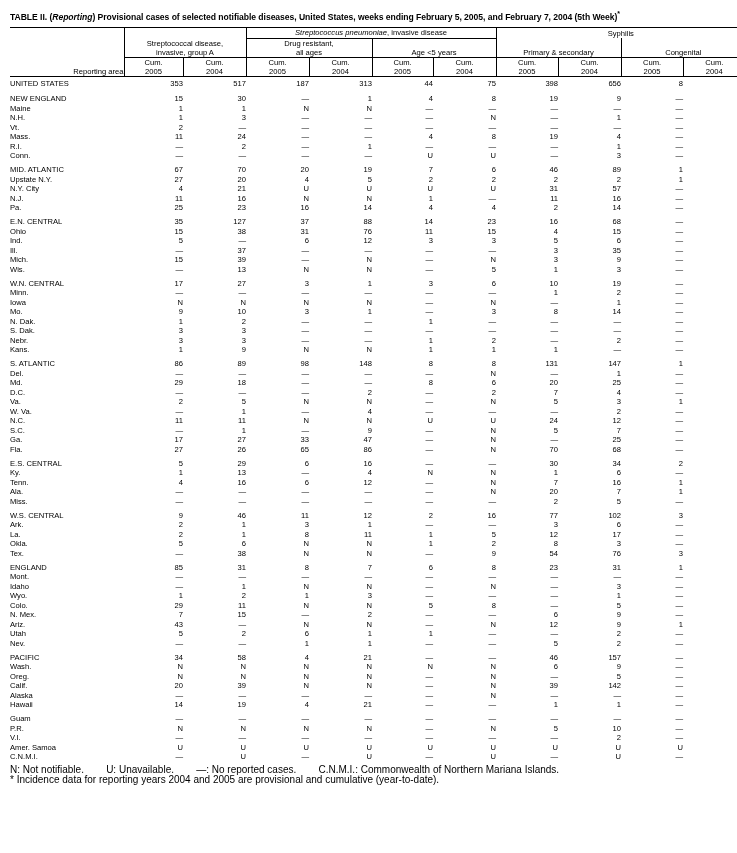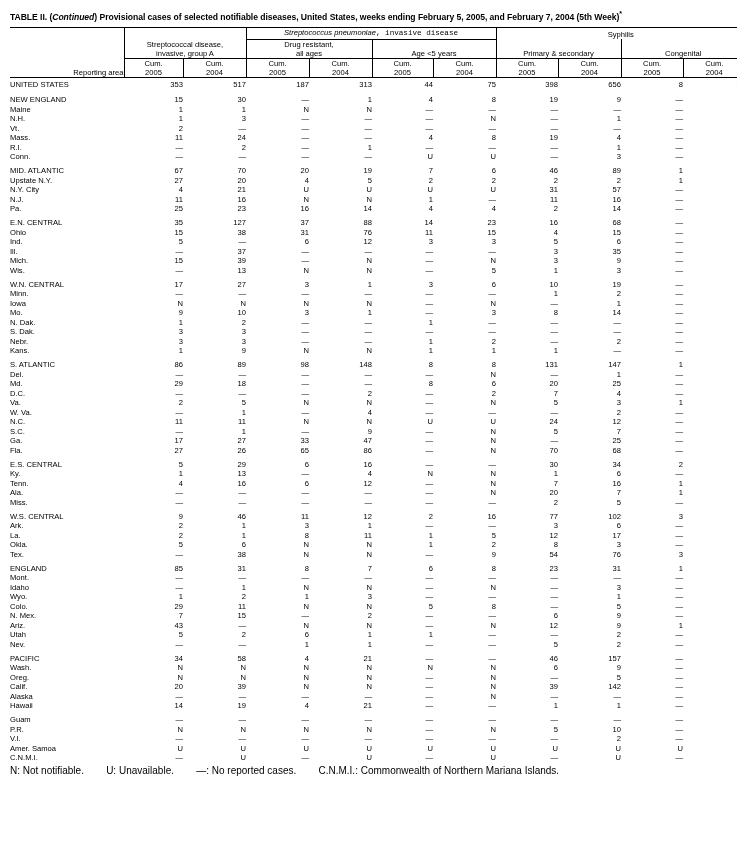--- a/index.html
+++ b/index.html
@@ -49,21 +49,21 @@
   }
 
   
   .hdr {
     font-size: 7.6px;
     text-align: center;
     line-height: 9.2px;
     padding-bottom: 1px;
   }
   .hdr.it { font-style: italic; }
-  .hdr .rom { font-style: normal; font-family: Liberation Mono, monospace; }
+  .hdr .rom { font-style: normal; }
 
   .rule-top    { border-top: 1.1px solid #000; }
   .rule-bot    { border-bottom: 1.1px solid #000; }
   .rule-thin-b { border-bottom: 0.8px solid #000; }
   .vl { border-left: 0.8px solid #000; }
 
   
   td.area {
     font-size: 7.6px;
     text-align: left;
@@ -89,21 +89,21 @@
     line-height: 10.5px;
     white-space: pre;
   }
 </style>
 </head>
 <body>
 
 <div class="page">
 
   <div class="title">
-    <span>TABLE II. (</span><i>Continued</i><span>) Provisional cases of selected notifiable diseases, United States, weeks ending February 5, 2005, and February 7, 2004 (5th Week)</span><span class="sup">*</span>
+    <span>TABLE II. (</span><i>Reporting</i><span>) Provisional cases of selected notifiable diseases, United States, weeks ending February 5, 2005, and February 7, 2004 (5th Week)</span><span class="sup">*</span>
   </div>
 
   <table class="tbl">
     <colgroup>
       <col style="width:114px">
       <col style="width:59px">
         <col style="width:63px">
       <col style="width:63px">
         <col style="width:63px">
       <col style="width:61px">
@@ -1059,14 +1059,15 @@
           <td class="num">U</td>
           <td class="num">—</td>
           <td class="num">U</td>
           <td class="num">—</td>
           <td class="num">U</td>
         </tr>
       </tbody>
   </table>
 
   <div class="foot">N: Not notifiable.        U: Unavailable.        —: No reported cases.        C.N.M.I.: Commonwealth of Northern Mariana Islands.</div>
+  <div class="foot" style="margin-top:0">* Incidence data for reporting years 2004 and 2005 are provisional and cumulative (year-to-date).</div>
 
 </div>
 
 </body></html>

